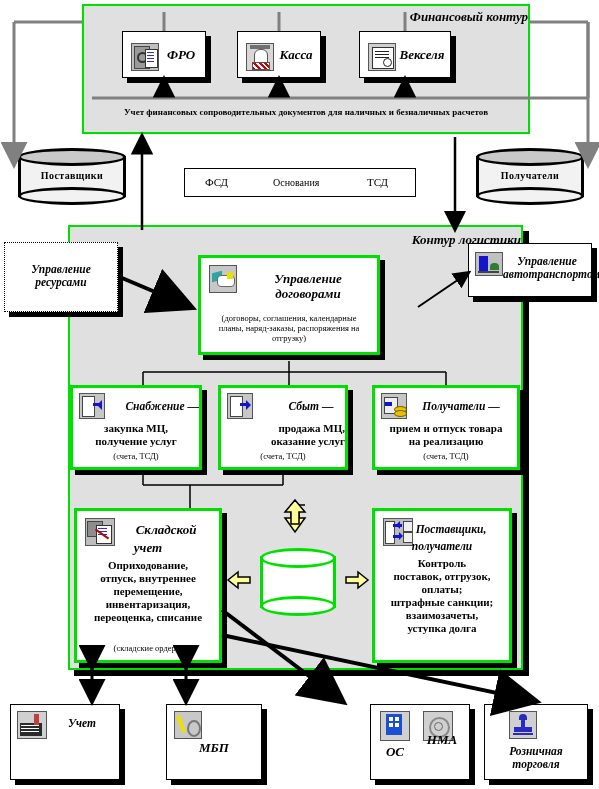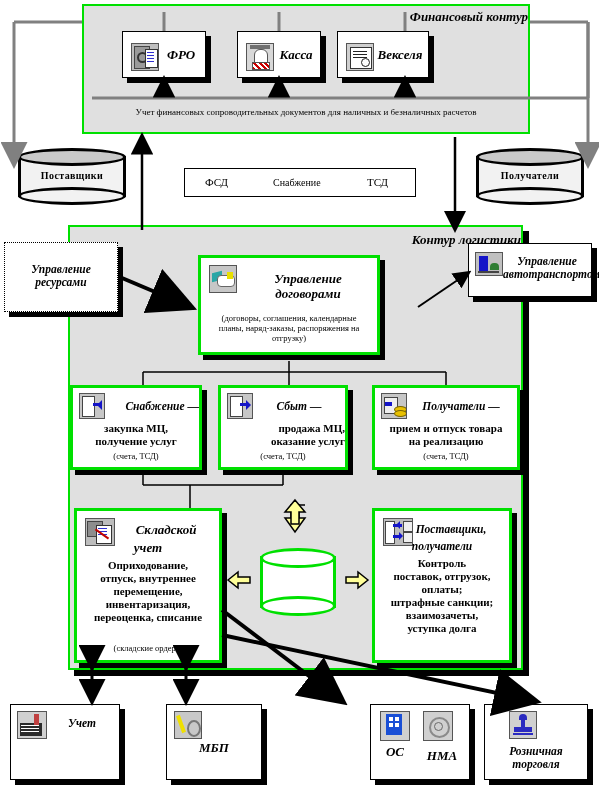--- a/index.html
+++ b/index.html
@@ -16,21 +16,21 @@
   
   .wbox{background:#fff;border:1px solid #000;box-shadow:5px 5px 0 0 #000;}
   .wbox.dotted{border:1px dotted #000;}
   .gbox{background:#fff;border:3px solid #00e000;box-shadow:5px 5px 0 0 #000;}
 
   .boxtext{position:absolute;left:0;right:0;text-align:center;}
 
   .ttl{font-style:italic;font-weight:bold;font-size:13px;line-height:1.15;}
   .ttl-sm{font-style:italic;font-weight:bold;font-size:11.5px;line-height:1.15;}
   .sub{font-weight:bold;font-size:11px;line-height:1.18;}
-  .sub-sm{font-size:9px;line-height:1.15;font-weight:normal;}
+  .sub-sm{font-size:9px;line-height:1.15;font-weight:bold;}
   .cap{font-size:8.5px;line-height:1.2;}
 
   
   .ico{position:absolute;background:#c8c8c8;border:1px solid #555;overflow:hidden;}
   .ico i{position:absolute;display:block;font-style:normal;}
 
   
   .cyl{position:absolute;}
   .cyl .body{position:absolute;left:0;right:0;top:8px;bottom:8px;background:#f2f2f2;
              border-left:3px solid #000;border-right:3px solid #000;}
@@ -71,21 +71,21 @@
 
 <div class="abs wbox" style="left:237px;top:31px;width:84px;height:47px;">
   <div class="ico" style="left:8px;top:11px;width:26px;height:26px;background:#d8d8d8;">
     <i style="left:3px;top:1px;width:20px;height:4px;background:#707070;"></i>
     <i style="left:7px;top:5px;width:12px;height:13px;background:#fff;border:1px solid #555;border-radius:6px 6px 0 0;"></i>
     <i style="left:5px;top:18px;width:16px;height:6px;background:repeating-linear-gradient(45deg,#c00 0 2px,#fff 2px 4px);border:1px solid #555;"></i>
   </div>
   <div class="boxtext ttl" style="top:16px;left:34px;">Касса</div>
 </div>
 
-<div class="abs wbox" style="left:337px;top:31px;width:92px;height:47px;">
+<div class="abs wbox" style="left:359px;top:31px;width:92px;height:47px;">
   <div class="ico" style="left:8px;top:11px;width:26px;height:26px;background:#cfcfcf;">
     <i style="left:3px;top:3px;width:20px;height:20px;background:#fff;border:1px solid #333;"></i>
     <i style="left:6px;top:7px;width:14px;height:1px;background:#222;box-shadow:0 3px 0 #222,0 6px 0 #222;"></i>
     <i style="left:14px;top:14px;width:7px;height:7px;border:1px solid #222;border-radius:50%;"></i>
   </div>
   <div class="boxtext ttl" style="top:16px;left:34px;">Векселя</div>
 </div>
 
 <div class="abs" style="left:92px;top:101px;width:428px;text-align:center;">
   <span class="sub-sm">Учет финансовых сопроводительных документов для наличных и безналичных расчетов</span>
@@ -100,21 +100,21 @@
 
 <div class="cyl" style="left:476px;top:148px;width:108px;height:57px;">
   <div class="body"></div>
     <div class="top"></div>
     <div class="bot"></div>
   <div class="lbl">Получатели</div>
 </div>
 
 <div class="abs fsd" style="left:184px;top:168px;width:232px;height:29px;">
   <span class="abs" style="left:20px;top:7px;font-size:11px;">ФСД</span>
-  <span class="abs" style="left:88px;top:8px;font-size:10px;">Снабжение</span>
+  <span class="abs" style="left:88px;top:8px;font-size:10px;">Основания</span>
   <span class="abs" style="left:182px;top:7px;font-size:11px;">ТСД</span>
 </div>
 
 <div class="abs contour" style="left:68px;top:225px;width:455px;height:445px;">
   <div class="contour-title" style="top:5px;">Контур логистики</div>
 </div>
 
 <div class="abs" style="left:523px;top:231px;width:6px;height:445px;background:#000;"></div>
 <div class="abs" style="left:74px;top:670px;width:455px;height:6px;background:#000;"></div>
 
@@ -163,21 +163,21 @@
   </div>
   <div class="boxtext cap" style="top:63px;">(счета, ТСД)</div>
 </div>
 
 <div class="abs gbox" style="left:218px;top:385px;width:130px;height:85px;">
   <div class="ico" style="left:6px;top:5px;width:24px;height:24px;background:#c7c7c7;">
     <i style="left:2px;top:2px;width:11px;height:19px;background:#fff;border:1px solid #444;"></i>
     <i style="left:12px;top:9px;width:8px;height:3px;background:#1414c8;"></i>
     <i style="left:18px;top:6px;border-left:5px solid #1414c8;border-right:5px solid transparent;border-top:5px solid transparent;border-bottom:5px solid transparent;width:0;height:0;"></i>
   </div>
-  <div class="boxtext ttl-sm" style="top:12px;left:32px;width:92px;">Сбыт —</div>
+  <div class="boxtext ttl-sm" style="top:12px;left:32px;width:92px;padding-left:12px;">Сбыт —</div>
   <div class="boxtext sub" style="top:34px;text-align:right;">
     <span>продажа МЦ,</span><br>
     <span>оказание услуг</span>
   </div>
   <div class="boxtext cap" style="top:63px;">(счета, ТСД)</div>
 </div>
 
 <div class="abs gbox" style="left:372px;top:385px;width:148px;height:85px;">
   <div class="ico" style="left:6px;top:5px;width:24px;height:24px;background:#c7c7c7;">
     <i style="left:2px;top:3px;width:12px;height:15px;background:#efefef;border:1px solid #444;"></i>
@@ -264,21 +264,21 @@
 <div class="abs wbox" style="left:330px;top:704px;width:100px;height:76px;margin-left:40px;">
   <div class="ico" style="left:9px;top:6px;width:28px;height:28px;background:#d0d0d0;">
     <i style="left:5px;top:2px;width:16px;height:21px;background:#1a4fd6;"></i>
     <i style="left:8px;top:5px;width:4px;height:4px;background:#fff;box-shadow:6px 0 0 #fff,0 6px 0 #fff,6px 6px 0 #fff;"></i>
   </div>
   <div class="ico" style="left:52px;top:6px;width:28px;height:28px;background:#d0d0d0;">
     <i style="left:5px;top:5px;width:17px;height:17px;border:2px solid #8a8a8a;border-radius:50%;"></i>
     <i style="left:10px;top:10px;width:7px;height:7px;border:1px solid #6a6a6a;border-radius:50%;"></i>
   </div>
   <div class="boxtext ttl" style="top:40px;left:4px;width:40px;">ОС</div>
-  <div class="boxtext ttl" style="top:44px;left:48px;width:46px;text-align:center;">НМА</div>
+  <div class="boxtext ttl" style="top:28px;left:48px;width:46px;text-align:center;">НМА</div>
 </div>
 
 <div class="abs wbox" style="left:484px;top:704px;width:104px;height:76px;">
   <div class="ico" style="left:24px;top:6px;width:26px;height:26px;background:#d0d0d0;">
     <i style="left:9px;top:2px;width:8px;height:6px;background:#2a2ac0;border-radius:4px 4px 0 0;"></i>
     <i style="left:11px;top:8px;width:4px;height:7px;background:#2a2ac0;"></i>
     <i style="left:4px;top:15px;width:18px;height:5px;background:#2a2ac0;"></i>
     <i style="left:3px;top:21px;width:20px;height:2px;background:#2a2ac0;"></i>
   </div>
   <div class="boxtext ttl-sm" style="top:40px;">

